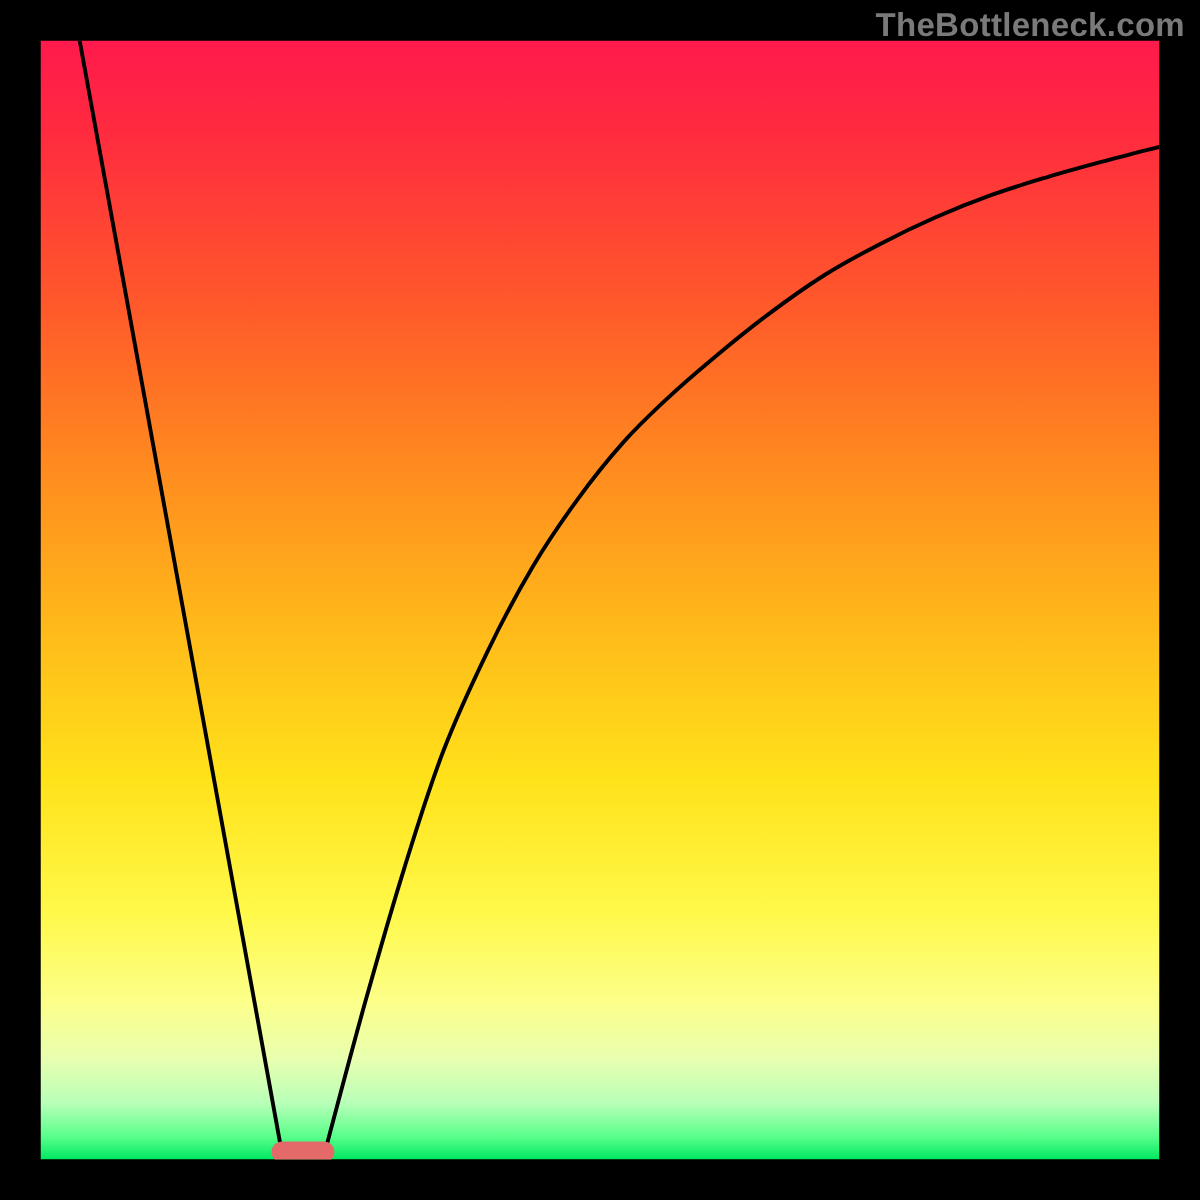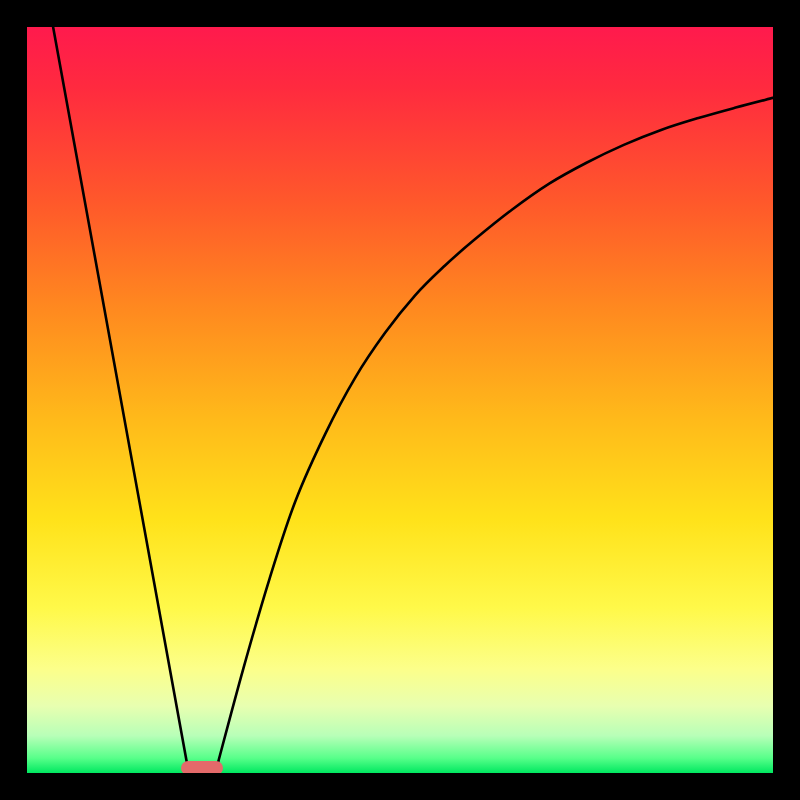--- a/index.html
+++ b/index.html
@@ -64,20 +64,21 @@
     height: 14px;
     background: #e46a6a;
     border-radius: 7px;
     transform: translate(-50%, -50%);
   }
 </style>
 </head>
 <body>
 
 <div class="frame">
+  <div class="watermark">TheBottleneck.com</div>
   <div class="plot">
     <div class="gradient-bg"></div>
     <svg class="curve-layer" viewBox="0 0 746 746" preserveAspectRatio="none">
       <path fill="none" stroke="#000" stroke-width="2.6" stroke-linecap="round" d="M26.11 0.00 L160.39 738.54"></path>
       <path fill="none" stroke="#000" stroke-width="2.6" stroke-linecap="round" d="M190.23 738.54 C194.93 721.08 206.94 675.13 216.34 641.56 C225.74 607.99 233.05 582.25 242.45 552.04 C251.85 521.83 258.49 499.89 268.56 473.71 C278.63 447.53 287.66 428.73 298.40 406.57 C309.14 384.41 317.50 368.75 328.24 350.62 C338.98 332.49 347.34 320.63 358.08 305.86 C368.82 291.09 377.18 280.65 387.92 268.56 C398.66 256.47 407.02 248.79 417.76 238.72 C428.50 228.65 435.51 222.68 447.60 212.61 C459.69 202.54 471.47 192.84 484.90 182.77 C498.33 172.70 508.77 165.12 522.20 156.66 C535.63 148.20 546.07 142.75 559.50 135.77 C572.93 128.79 583.37 123.78 596.80 117.87 C610.23 111.96 620.67 107.78 634.10 102.95 C647.53 98.11 657.97 95.04 671.40 91.01 C684.83 86.98 695.27 84.19 708.70 80.57 C722.13 76.94 739.29 72.62 746.00 70.87"></path>
     </svg>
     <div class="marker" style="left: 175.31px; top: 740.778px; background: rgb(228, 106, 106);"></div>
   </div>
 </div>
 

